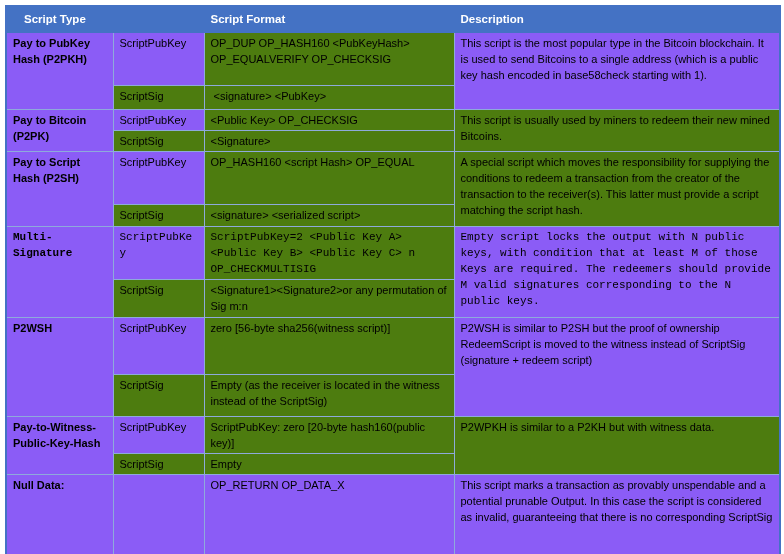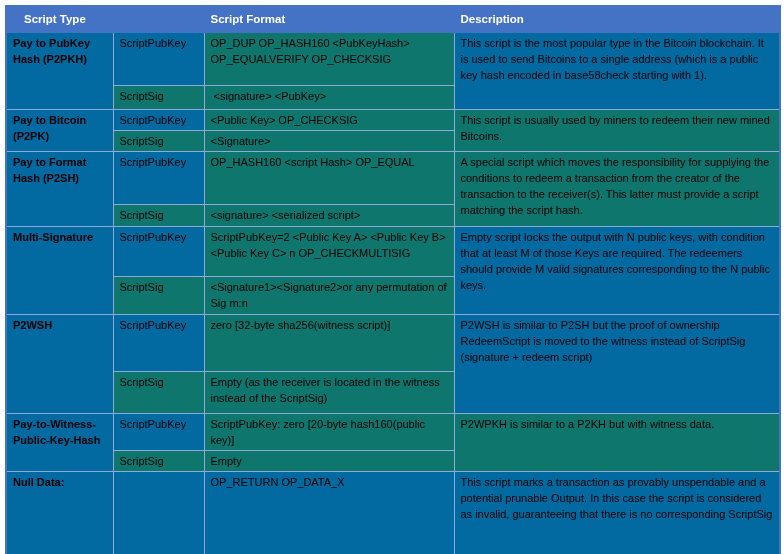--- a/index.html
+++ b/index.html
@@ -41,22 +41,22 @@
     background: #4472C4;
     color: #ffffff;
     font-weight: bold;
     border-color: #4472C4;
     vertical-align: middle;
     font-size: 11.5px;
     padding-top: 3px;
     padding-bottom: 3px;
   }
   thead th.h-type { padding-left: 17px; }
-  .shade { background: #0369a1; }
-  .white { background: #0f766e; }
+  .shade { background: #8b5cf6; }
+  .white { background: #4d7c0f; }
   td.type-cell { font-weight: bold; }
 </style>
 </head>
 <body>
 
 <div class="wrap">
   <table class="script-table">
     <colgroup>
       <col class="c1">
         <col class="c2">
@@ -89,45 +89,45 @@
         <td class="shade">ScriptPubKey</td>
         <td class="white">&lt;Public Key&gt; OP_CHECKSIG</td>
         <td rowspan="2" class="white">This script is usually used by miners to redeem their new mined Bitcoins.</td>
       </tr>
       <tr style="height:20px;">
         <td class="white">ScriptSig</td>
         <td class="white">&lt;Signature&gt;</td>
       </tr>
 
       <tr style="height:53px;">
-        <td rowspan="2" class="shade type-cell">Pay to Format Hash (P2SH)</td>
+        <td rowspan="2" class="shade type-cell">Pay to Script Hash (P2SH)</td>
         <td class="shade">ScriptPubKey</td>
         <td class="white">OP_HASH160 &lt;script Hash&gt; OP_EQUAL</td>
         <td rowspan="2" class="white">A special script which moves the responsibility for supplying the conditions to redeem a transaction from the creator of the transaction to the receiver(s). This latter must provide a script matching the script hash.</td>
       </tr>
       <tr style="height:22px;">
         <td class="white">ScriptSig</td>
         <td class="white">&lt;signature&gt; &lt;serialized script&gt;</td>
       </tr>
 
-      <tr style="height:50px;">
+      <tr style="height:50px;font-family:Liberation Mono, monospace;">
         <td rowspan="2" class="shade type-cell">Multi-Signature</td>
         <td class="shade">ScriptPubKey</td>
         <td class="white">ScriptPubKey=2 &lt;Public Key A&gt; &lt;Public Key B&gt; &lt;Public Key C&gt; n OP_CHECKMULTISIG</td>
         <td rowspan="2" class="shade">Empty script locks the output with N public keys, with condition that at least M of those Keys are required. The redeemers should provide M valid signatures corresponding to the N public keys.</td>
       </tr>
       <tr style="height:38px;">
         <td class="white">ScriptSig</td>
         <td class="white">&lt;Signature1&gt;&lt;Signature2&gt;or any permutation of Sig m:n</td>
       </tr>
 
       <tr style="height:57px;">
         <td rowspan="2" class="shade type-cell">P2WSH</td>
         <td class="shade">ScriptPubKey</td>
-        <td class="white">zero [32-byte sha256(witness script)]</td>
+        <td class="white">zero [56-byte sha256(witness script)]</td>
         <td rowspan="2" class="shade">P2WSH is similar to P2SH but the proof of ownership RedeemScript is moved to the witness instead of ScriptSig (signature + redeem script)</td>
       </tr>
       <tr style="height:42px;">
         <td class="white">ScriptSig</td>
         <td class="white">Empty (as the receiver is located in the witness instead of the ScriptSig)</td>
       </tr>
 
       <tr style="height:33px;">
         <td rowspan="2" class="shade type-cell">Pay-to-Witness-Public-Key-Hash</td>
         <td class="shade">ScriptPubKey</td>

